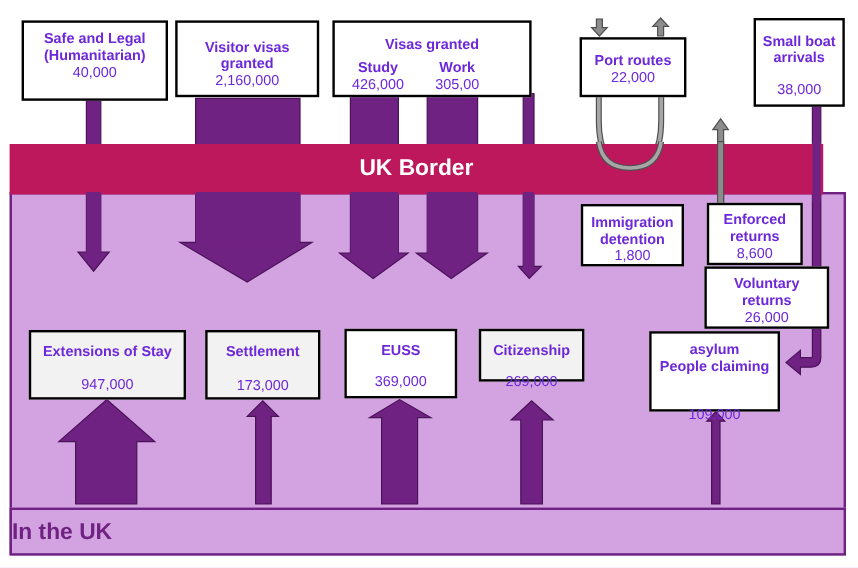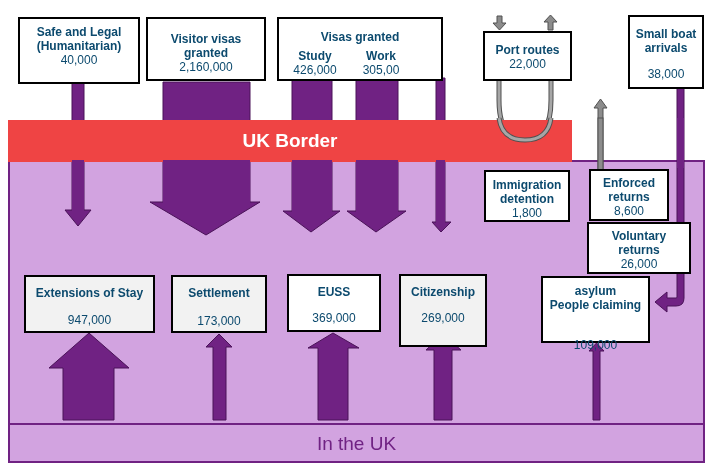--- a/index.html
+++ b/index.html
@@ -1,23 +1,23 @@
 <!DOCTYPE html>
 <html><head>
 <meta charset="utf-8">
 <style>
   html, body { margin: 0; padding: 0; background: #ffffff; }
   body { width: 715px; height: 473px; position: relative; overflow: hidden; font-family: "Liberation Sans", sans-serif; }
   .inuk { position: absolute; left: 8px; top: 160px; width: 697px; height: 302px; background: #d2a3e0; border: 2px solid #702283; box-sizing: border-box; }
   .inuk-strip { position: absolute; left: 8px; top: 423px; width: 697px; height: 40px; border: 2px solid #702283; box-sizing: border-box; background: #d2a3e0; }
-  .inuk-label { position: absolute; left: 0; width: 100%; top: 8px; text-align: center; font-weight: normal; font-size: 19px; color: #702283; }
-  .border-band { position: absolute; left: 8px; top: 120px; width: 564px; height: 42px; background: #ef4444; }
+  .inuk-label { position: absolute; left: 0; width: 100%; top: 8px; text-align: left; font-weight: bold; font-size: 19px; color: #702283; }
+  .border-band { position: absolute; left: 8px; top: 120px; width: 678px; height: 42px; background: #be185d; }
   .border-label { position: absolute; left: 0; width: 100%; top: 10px; text-align: center; color: #ffffff; font-weight: bold; font-size: 19px; }
   svg.flows { position: absolute; left: 0; top: 0; }
-  .box { position: absolute; background: #ffffff; border: 2px solid #000000; box-sizing: border-box; text-align: center; font-size: 12px; line-height: 14px; color: #0c4a6e; }
+  .box { position: absolute; background: #ffffff; border: 2px solid #000000; box-sizing: border-box; text-align: center; font-size: 12px; line-height: 14px; color: #6d28d9; }
   .box.grey { background: #f2f2f2; }
   .b { font-weight: bold; }
   .sub { position: absolute; text-align: center; }
 </style>
 </head>
 <body>
 
 <div class="inuk"></div>
 <div class="inuk-strip">
   <div class="inuk-label">In the UK</div>
@@ -131,16 +131,16 @@
 <div class="box grey" style="left:171px;top:275px;width:96px;height:58px;padding-top:9px;">
   <div class="b">Settlement</div>
   <div style="margin-top:14px;">173,000</div>
 </div>
 
 <div class="box" style="left:287px;top:274px;width:94px;height:58px;padding-top:9px;">
   <div class="b">EUSS</div>
   <div style="margin-top:12px;">369,000</div>
 </div>
 
-<div class="box grey" style="left:399px;top:274px;width:88px;height:73px;padding-top:9px;">
+<div class="box grey" style="left:399px;top:274px;width:88px;height:44px;padding-top:9px;">
   <div class="b">Citizenship</div>
   <div style="margin-top:12px;">269,000</div>
 </div>
 
 </body></html>

